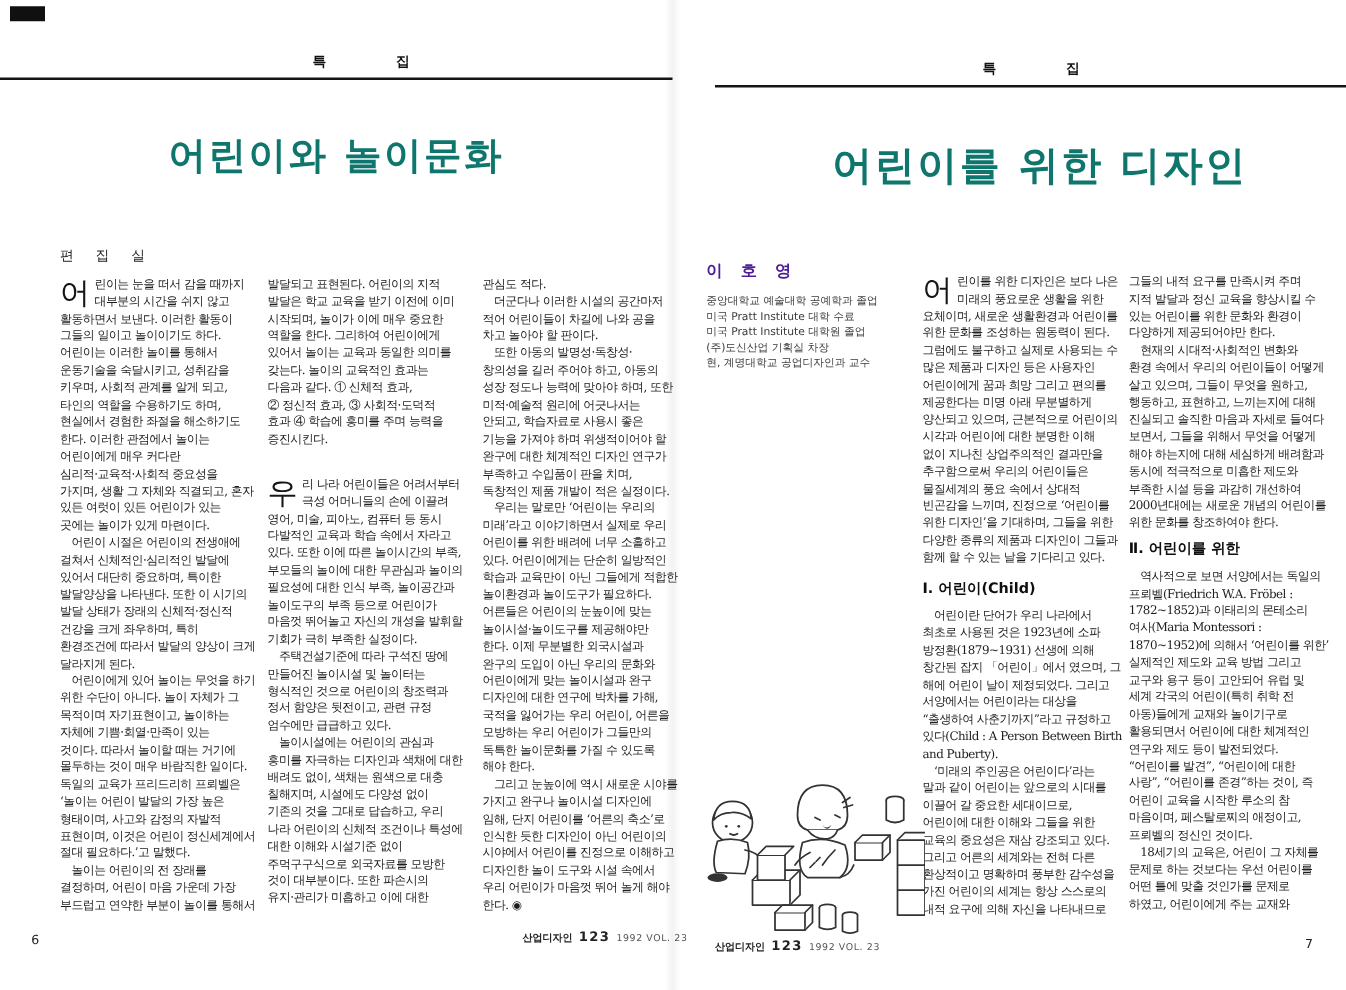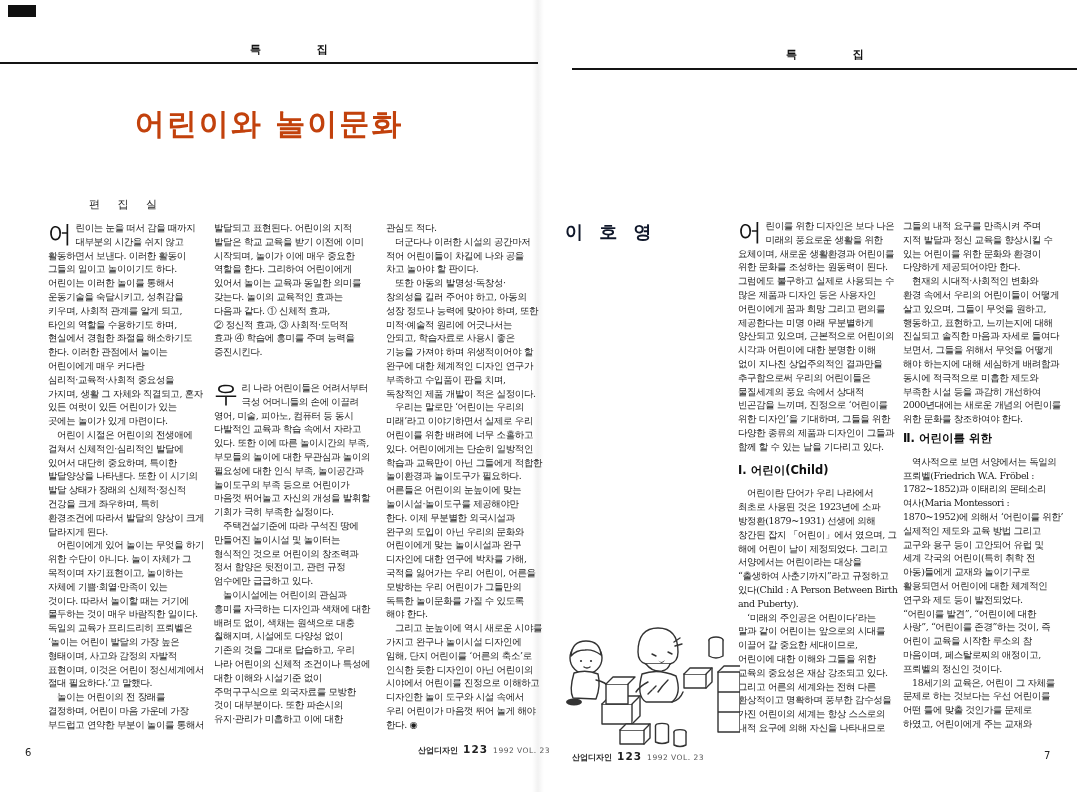--- a/index.html
+++ b/index.html
@@ -5,24 +5,24 @@
   html,body{margin:0;padding:0;background:#ffffff;}
   .spread{position:relative;width:1077px;height:792px;background:#fff;overflow:hidden;
           font-family:"DejaVu Serif","Liberation Serif",serif;color:#1d1d1d;}
   .seam{position:absolute;left:532px;top:0;width:12px;height:100%;
         background:linear-gradient(90deg,rgba(0,0,0,0),rgba(0,0,0,.05),rgba(0,0,0,0));}
   .corner-bar{position:absolute;left:8px;top:5px;width:28px;height:12px;background:#101010;}
   .feature-label{position:absolute;font-family:"DejaVu Sans","Liberation Sans",sans-serif;
         font-weight:bold;font-size:11px;letter-spacing:26px;color:#111;white-space:nowrap;}
   .rule{position:absolute;height:2px;background:#141414;}
   .big-title{position:absolute;text-align:center;font-family:"DejaVu Sans","Liberation Sans",sans-serif;
-        font-weight:bold;color:#c2410c;letter-spacing:2px;white-space:nowrap;}
-  .byline{position:absolute;left:48px;top:197px;font-size:11px;letter-spacing:7px;color:#222;margin-left:41px;}
-  .author-name{position:absolute;left:565px;top:220px;font-size:18px;font-weight:bold;letter-spacing:5px;
-        font-family:"DejaVu Sans","Liberation Sans",sans-serif;color:#0f172a;}
+        font-weight:bold;color:#0f766e;letter-spacing:2px;white-space:nowrap;}
+  .byline{position:absolute;left:48px;top:197px;font-size:11px;letter-spacing:7px;color:#222;}
+  .author-name{position:absolute;left:565px;top:208px;font-size:13px;font-weight:bold;letter-spacing:5px;
+        font-family:"DejaVu Sans","Liberation Sans",sans-serif;color:#4c1d95;}
   .author-creds{position:absolute;left:565px;top:235px;font-size:8.6px;line-height:12.6px;color:#3a3a3a;
         font-family:"DejaVu Sans","Liberation Sans",sans-serif;}
   .col{position:absolute;font-size:9.5px;line-height:13.8px;letter-spacing:-0.4px;color:#1c1c1c;}
   .line{white-space:nowrap;height:13.8px;}
   .para{margin:0;}
   .dropcap{float:left;font-size:24px;line-height:25px;padding:1px 4px 0 0;font-weight:500;color:#151515;}
   .sec-heading{font-family:"DejaVu Sans","Liberation Sans",sans-serif;font-weight:bold;
         font-size:11.5px;letter-spacing:0;color:#0e0e0e;white-space:nowrap;}
   .gapblock{width:100%;}
   .footer{position:absolute;font-family:"DejaVu Sans","Liberation Sans",sans-serif;white-space:nowrap;color:#222;}
@@ -173,22 +173,30 @@
 
   <div class="footer" style="left:418px;top:738px;">
     <span class="jname">산업디자인</span>
     <span class="jissue">123</span>
     <span class="jrest">1992  VOL. 23</span>
   </div>
   <div class="pagenum" style="left:25px;top:747px;">6</div>
 
   <div class="feature-label" style="left:786px;top:47px;">특 집</div>
   <div class="rule" style="left:572px;top:68px;width:505px;"></div>
+  <div class="big-title" style="left:612px;top:111px;width:440px;font-size:32px;">어린이를 위한 디자인</div>
 
   <div class="author-name">이 호 영</div>
+  <div class="author-creds">
+      <div>중앙대학교 예술대학 공예학과 졸업</div>
+      <div>미국 Pratt Institute 대학 수료</div>
+      <div>미국 Pratt Institute 대학원 졸업</div>
+      <div>(주)도신산업 기획실 차장</div>
+      <div>현, 계명대학교 공업디자인과 교수</div>
+    </div>
 
   <div class="col" style="left:738px;top:219px;width:152px;">
       <div class="para">
         <span class="dropcap">어</span>
         <div class="line">린이를 위한 디자인은 보다 나은</div>
         <div class="line">미래의 풍요로운 생활을 위한</div>
         <div class="line">요체이며, 새로운 생활환경과 어린이를</div>
         <div class="line">위한 문화를 조성하는 원동력이 된다.</div>
         <div class="line">그럼에도 불구하고 실제로 사용되는 수</div>
         <div class="line">많은 제품과 디자인 등은 사용자인</div>

